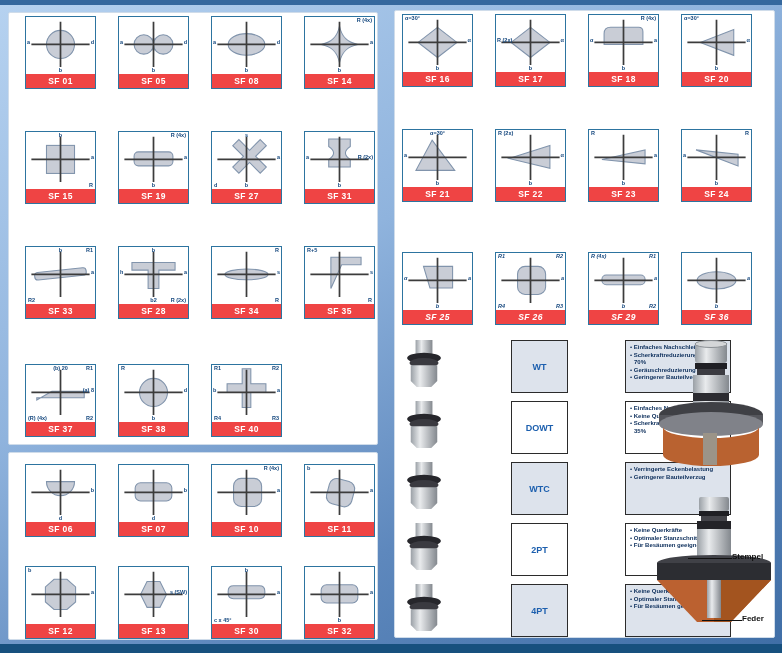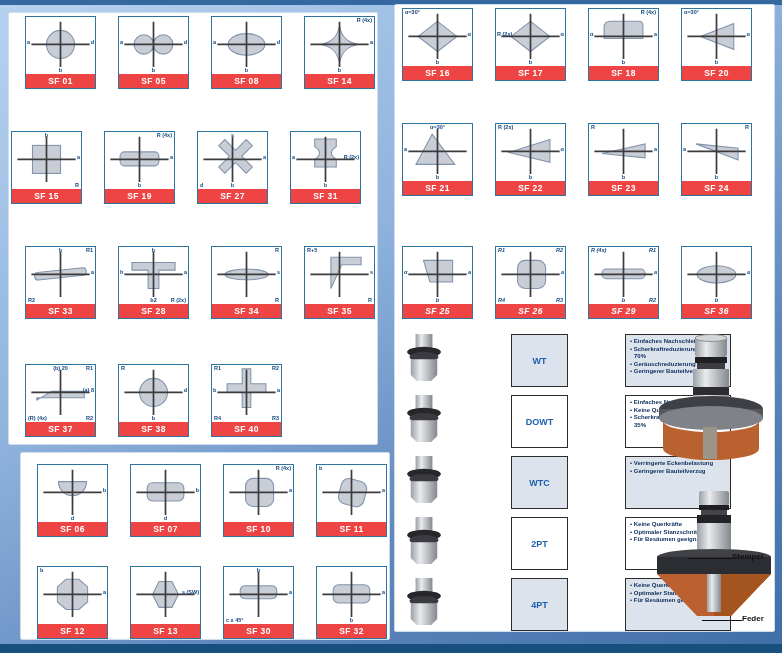--- a/index.html
+++ b/index.html
@@ -5,22 +5,22 @@
   html,body{margin:0;padding:0;}
   body{
     width:782px;height:653px;overflow:hidden;position:relative;
     font-family:"Liberation Sans",sans-serif;
     background:linear-gradient(150deg,#b6d2f0 0%,#8fb3dd 40%,#5e88bd 70%,#3f6ea6 100%);
   }
   .top-strip{position:absolute;left:0;top:0;width:782px;height:5px;background:#35689e;}
   .bottom-bar{position:absolute;left:0;top:644px;width:782px;height:9px;background:#17507e;}
   .panel{position:absolute;background:#ffffff;border:1px solid #cfdcea;border-radius:2px;box-sizing:border-box;}
   .p-tl{left:8px;top:12px;width:370px;height:433px;}
-  .p-bl{left:20px;top:452px;width:370px;height:188px;}
-  .p-r{left:394px;top:4px;width:381px;height:628px;overflow:visible;}
+  .p-bl{left:8px;top:452px;width:370px;height:188px;}
+  .p-r{left:394px;top:10px;width:381px;height:628px;overflow:visible;}
   .gridhost{position:absolute;left:0;top:0;right:0;bottom:0;}
   .crow{position:absolute;display:flex;gap:22px;}
   .card{width:71px;height:73px;box-sizing:border-box;border:1px solid #2d74a0;background:#fff;}
   .dia{position:relative;width:100%;height:57px;}
   .shape{position:absolute;left:0;top:0;width:100%;height:100%;}
   .shape .fillshape{fill:#c9cdd6;stroke:#8194ac;stroke-width:1;}
   .shape .xhair{stroke:#3c3c3c;stroke-width:1.6;fill:none;}
   .dlab{position:absolute;font-size:5.5px;font-weight:bold;color:#14477e;white-space:nowrap;line-height:1;}
   .pt{top:1px;left:50%;transform:translateX(-50%);}
   .ptr{top:1px;right:2px;}
@@ -116,21 +116,21 @@
               <path class="fillshape" d="M32,7 C34,17 39,22 49,24 C39,26 34,31 32,41 C30,31 25,26 15,24 C25,22 30,17 32,7 Z"></path>
               <path class="xhair" d="M5,24 H59 M32,3 V45"></path>
             </svg>
             <span class="dlab ptr">R (4x)</span>
             <span class="dlab pr">a</span>
             <span class="dlab pb">b</span>
           </div>
           <div class="cfoot">SF 14</div>
         </div>
       </div>
-      <div class="crow" style="left: 2px; top: 118px;">
+      <div class="crow" style="left: 16px; top: 118px;">
         <div class="card">
           <div class="dia">
             <svg class="shape" viewBox="0 0 64 50">
               <rect class="fillshape" x="19" y="11" width="26" height="26"></rect>
               <path class="xhair" d="M5,24 H59 M32,3 V45"></path>
             </svg>
             <span class="dlab pt">b</span>
             <span class="dlab pr">a</span>
             <span class="dlab pbr">R</span>
           </div>

